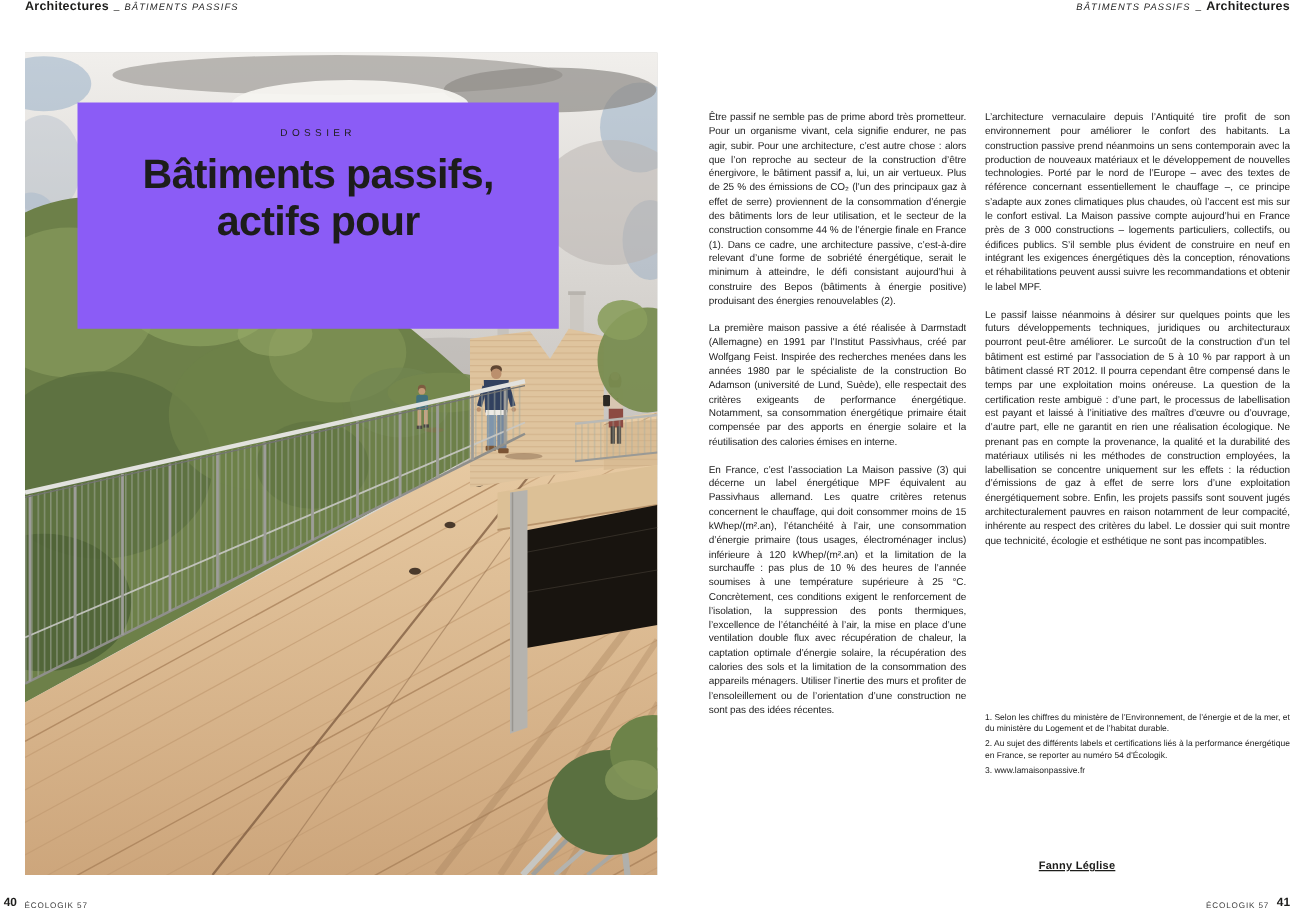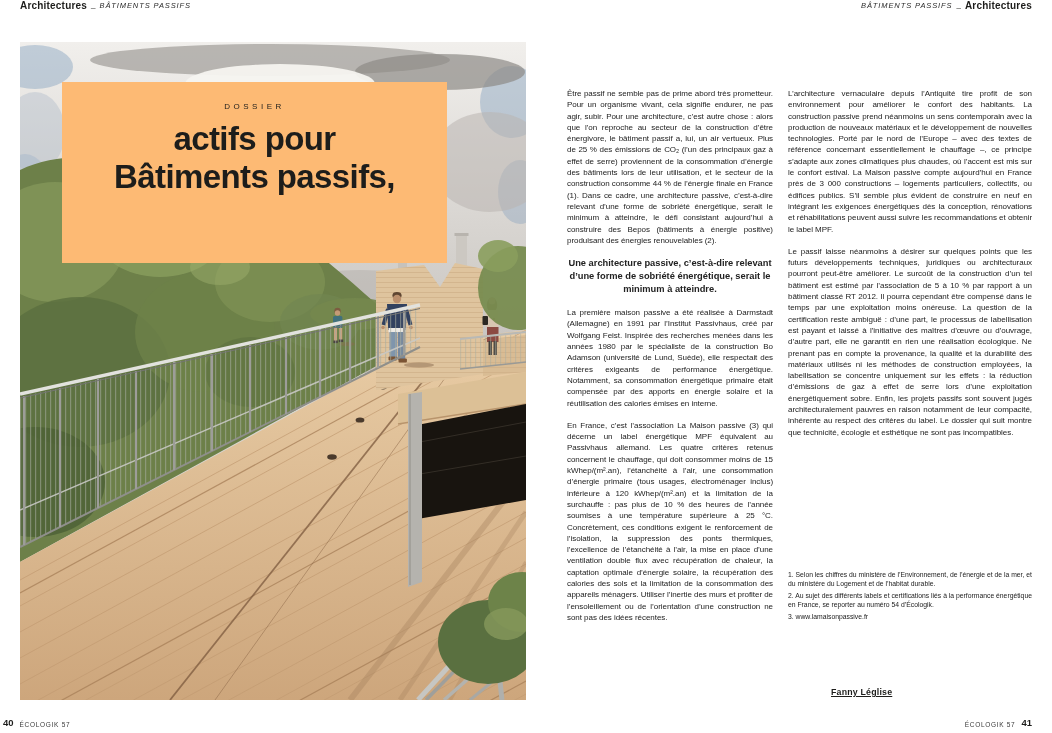--- a/index.html
+++ b/index.html
@@ -19,21 +19,21 @@
   .rh-sep { font-size: 8px; position: relative; top: -1px; }
   .rh-section { font-size: 7.5px; letter-spacing: 0.9px; color: #2a2a2a; font-style: italic; }
 
   
   .photo-wrap { position: absolute; left: 20px; top: 42px; width: 506px; height: 658px; overflow: hidden; background: #d8d5d1; }
   .photo-wrap svg { display: block; }
 
   
   .title-card {
     position: absolute; left: 62px; top: 82px; width: 385px; height: 181px;
-    background: #fdba74; text-align: center;
+    background: #8b5cf6; text-align: center;
   }
   .kicker { margin-top: 20px; font-size: 8px; letter-spacing: 3.5px; font-weight: 400; color: #1d1d1b; }
   .headline { margin: 9px 8px 0; font-size: 33px; line-height: 37.5px; font-weight: 700; letter-spacing: -0.6px; }
   .headline span { display: block; }
 
   
   .col { position: absolute; top: 88px; font-size: 8px; line-height: 11.3px; letter-spacing: -0.05px; text-align: justify; color: #222; }
   .col-1 { left: 567px; width: 206px; height: 632px; overflow: hidden; }
   .col-2 { left: 788px; width: 244px; height: 488px; overflow: hidden; }
   .col p { margin: 0 0 11px; }
@@ -266,28 +266,27 @@
     <ellipse cx="486" cy="582" rx="22" ry="16" fill="#86995b" opacity="0.8"></ellipse>
     <ellipse cx="498" cy="246" rx="40" ry="42" fill="#788c50" opacity="0.95"></ellipse>
     <ellipse cx="478" cy="214" rx="20" ry="16" fill="#8a9d5d" opacity="0.9"></ellipse>
   </g>
 </svg>
 </div>
 
 <div class="title-card">
   <div class="kicker">DOSSIER</div>
   <h1 class="headline">
+    <span>Bâtiments passifs,</span>
     <span>actifs pour</span>
-    <span>Bâtiments passifs,</span>
   </h1>
 </div>
 
 <div class="col col-1">
   <p>Être passif ne semble pas de prime abord très prometteur. Pour un organisme vivant, cela signifie endurer, ne pas agir, subir. Pour une architecture, c’est autre chose : alors que l’on reproche au secteur de la construction d’être énergivore, le bâtiment passif a, lui, un air vertueux. Plus de 25 % des émissions de CO₂ (l’un des principaux gaz à effet de serre) proviennent de la consommation d’énergie des bâtiments lors de leur utilisation, et le secteur de la construction consomme 44 % de l’énergie finale en France (1). Dans ce cadre, une architecture passive, c’est-à-dire relevant d’une forme de sobriété énergétique, serait le minimum à atteindre, le défi consistant aujourd’hui à construire des Bepos (bâtiments à énergie positive) produisant des énergies renouvelables (2).</p>
-  <p class="subhead">Une architecture passive, c’est-à-dire relevant d’une forme de sobriété énergétique, serait le minimum à atteindre.</p>
   <p>La première maison passive a été réalisée à Darmstadt (Allemagne) en 1991 par l’Institut Passivhaus, créé par Wolfgang Feist. Inspirée des recherches menées dans les années 1980 par le spécialiste de la construction Bo Adamson (université de Lund, Suède), elle respectait des critères exigeants de performance énergétique. Notamment, sa consommation énergétique primaire était compensée par des apports en énergie solaire et la réutilisation des calories émises en interne.</p>
   <p>En France, c’est l’association La Maison passive (3) qui décerne un label énergétique MPF équivalent au Passivhaus allemand. Les quatre critères retenus concernent le chauffage, qui doit consommer moins de 15 kWhep/(m².an), l’étanchéité à l’air, une consommation d’énergie primaire (tous usages, électroménager inclus) inférieure à 120 kWhep/(m².an) et la limitation de la surchauffe : pas plus de 10 % des heures de l’année soumises à une température supérieure à 25 °C. Concrètement, ces conditions exigent le renforcement de l’isolation, la suppression des ponts thermiques, l’excellence de l’étanchéité à l’air, la mise en place d’une ventilation double flux avec récupération de chaleur, la captation optimale d’énergie solaire, la récupération des calories des sols et la limitation de la consommation des appareils ménagers. Utiliser l’inertie des murs et profiter de l’ensoleillement ou de l’orientation d’une construction ne sont pas des idées récentes.</p>
 </div>
 
 <div class="col col-2">
   <p>L’architecture vernaculaire depuis l’Antiquité tire profit de son environnement pour améliorer le confort des habitants. La construction passive prend néanmoins un sens contemporain avec la production de nouveaux matériaux et le développement de nouvelles technologies. Porté par le nord de l’Europe – avec des textes de référence concernant essentiellement le chauffage –, ce principe s’adapte aux zones climatiques plus chaudes, où l’accent est mis sur le confort estival. La Maison passive compte aujourd’hui en France près de 3 000 constructions – logements particuliers, collectifs, ou édifices publics. S’il semble plus évident de construire en neuf en intégrant les exigences énergétiques dès la conception, rénovations et réhabilitations peuvent aussi suivre les recommandations et obtenir le label MPF.</p>
   <p>Le passif laisse néanmoins à désirer sur quelques points que les futurs développements techniques, juridiques ou architecturaux pourront peut-être améliorer. Le surcoût de la construction d’un tel bâtiment est estimé par l’association de 5 à 10 % par rapport à un bâtiment classé RT 2012. Il pourra cependant être compensé dans le temps par une exploitation moins onéreuse. La question de la certification reste ambiguë : d’une part, le processus de labellisation est payant et laissé à l’initiative des maîtres d’œuvre ou d’ouvrage, d’autre part, elle ne garantit en rien une réalisation écologique. Ne prenant pas en compte la provenance, la qualité et la durabilité des matériaux utilisés ni les méthodes de construction employées, la labellisation se concentre uniquement sur les effets : la réduction d’émissions de gaz à effet de serre lors d’une exploitation énergétiquement sobre. Enfin, les projets passifs sont souvent jugés architecturalement pauvres en raison notamment de leur compacité, inhérente au respect des critères du label. Le dossier qui suit montre que technicité, écologie et esthétique ne sont pas incompatibles.</p>
 </div>
 
 <div class="footnotes">

